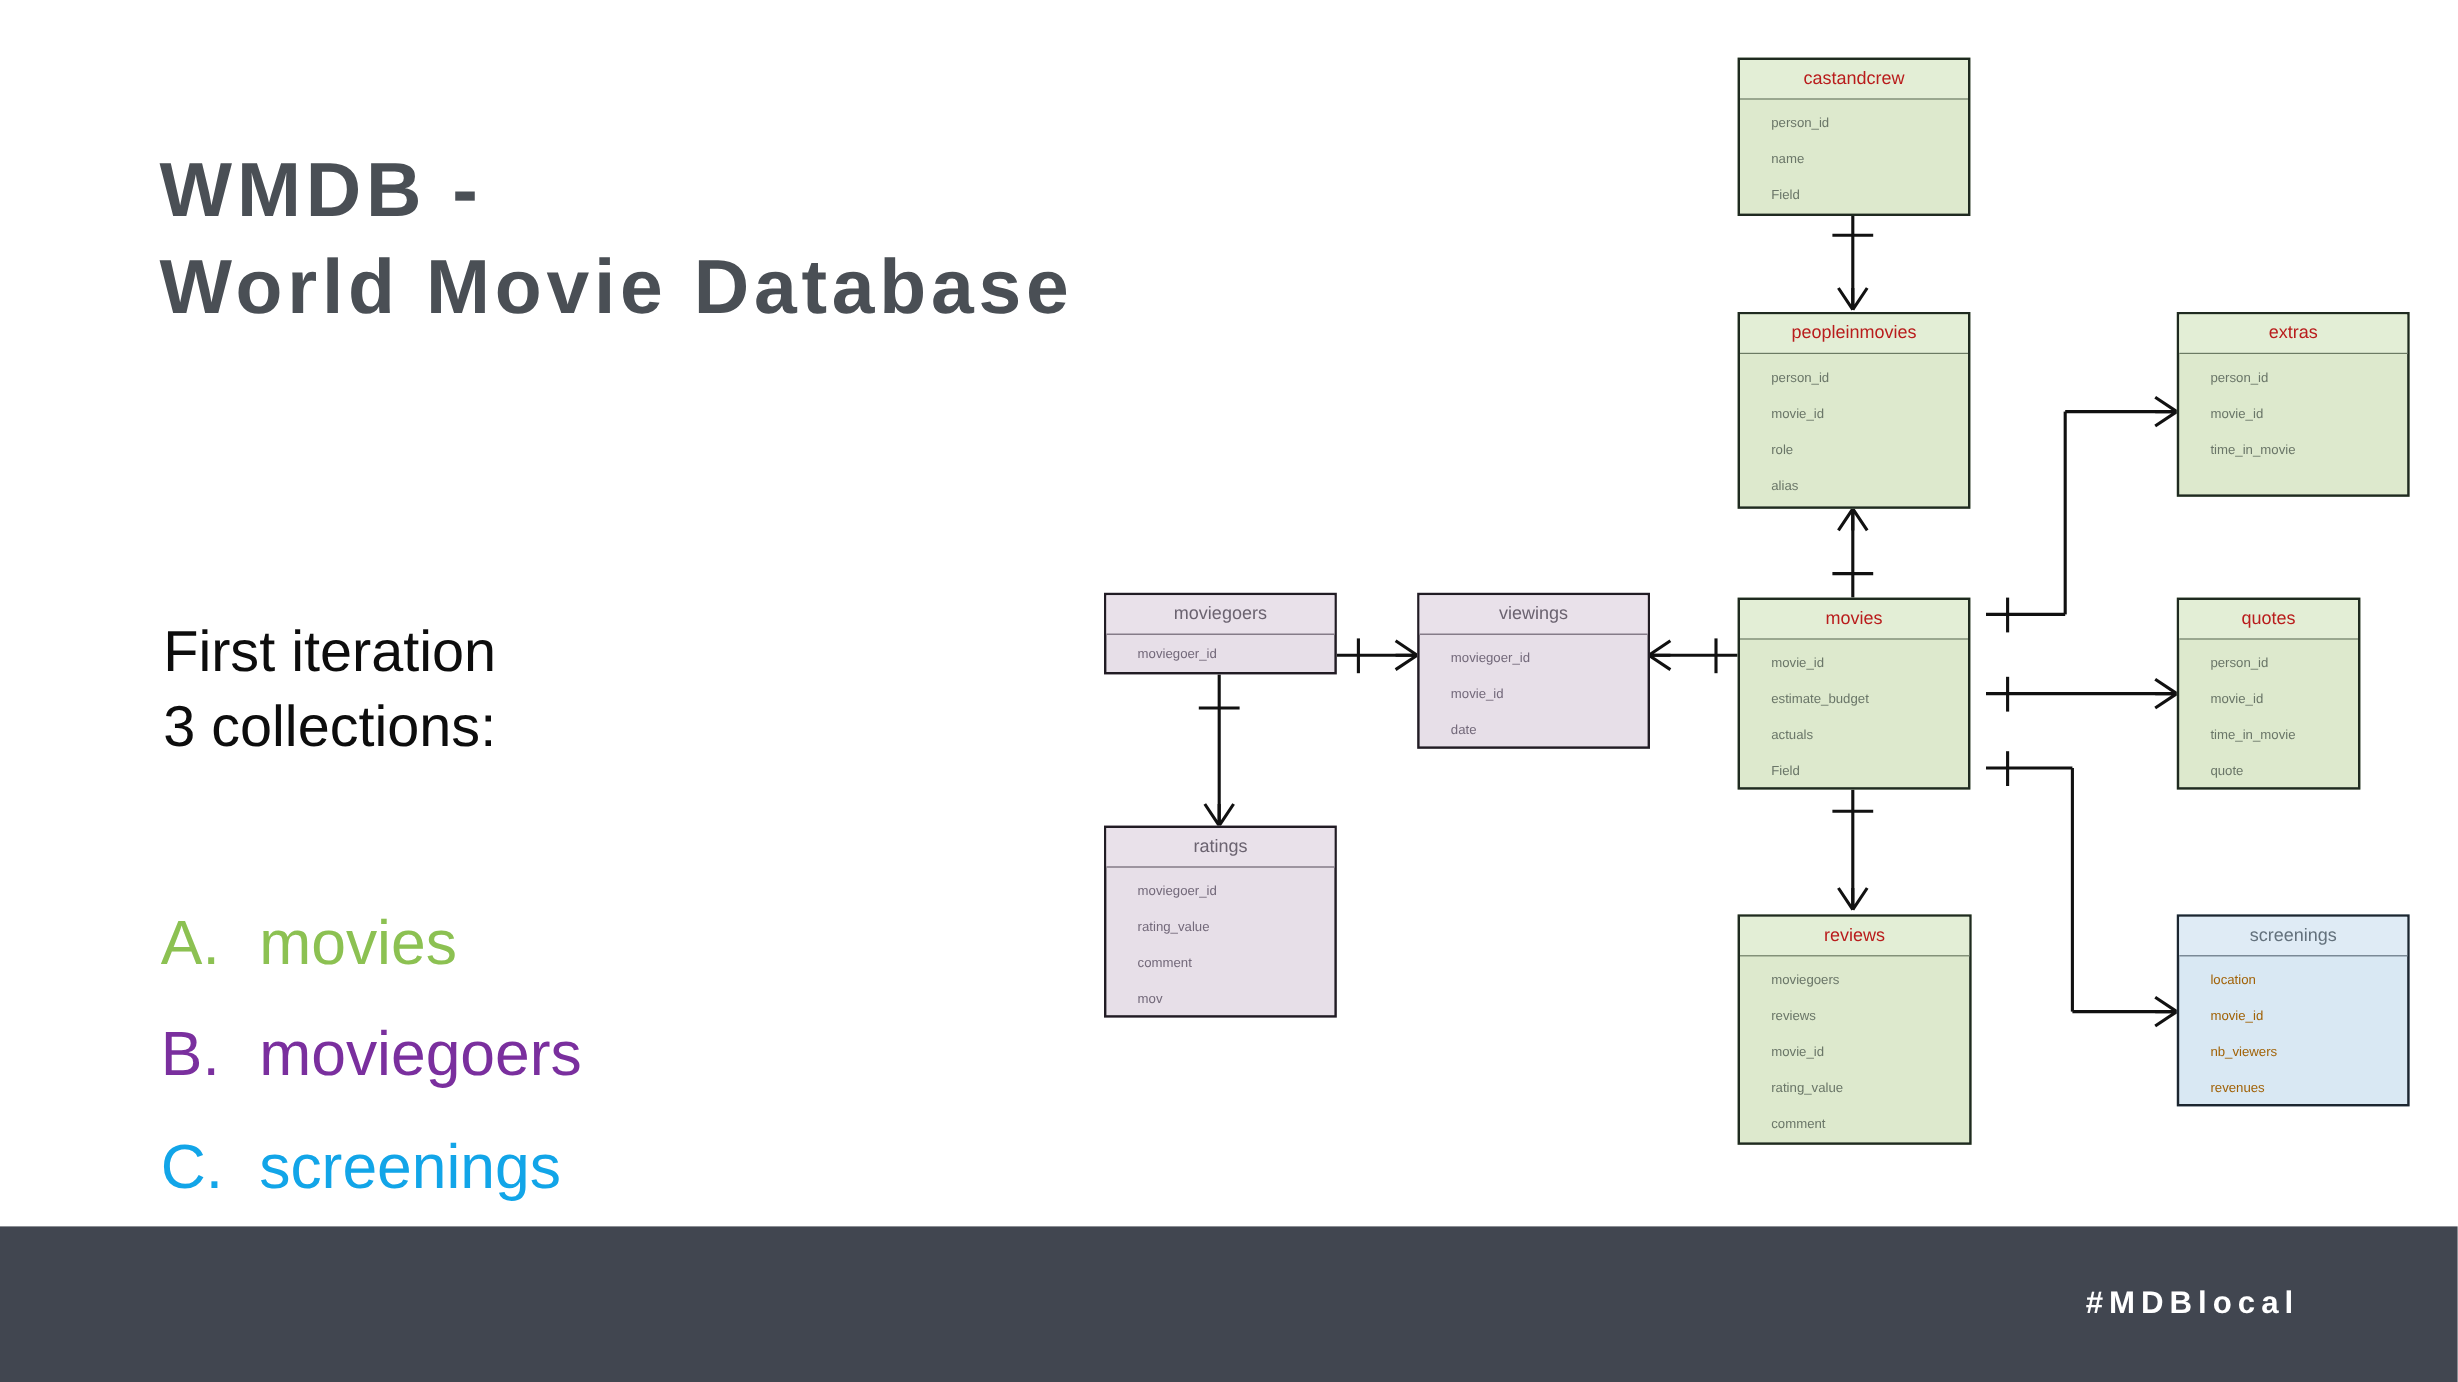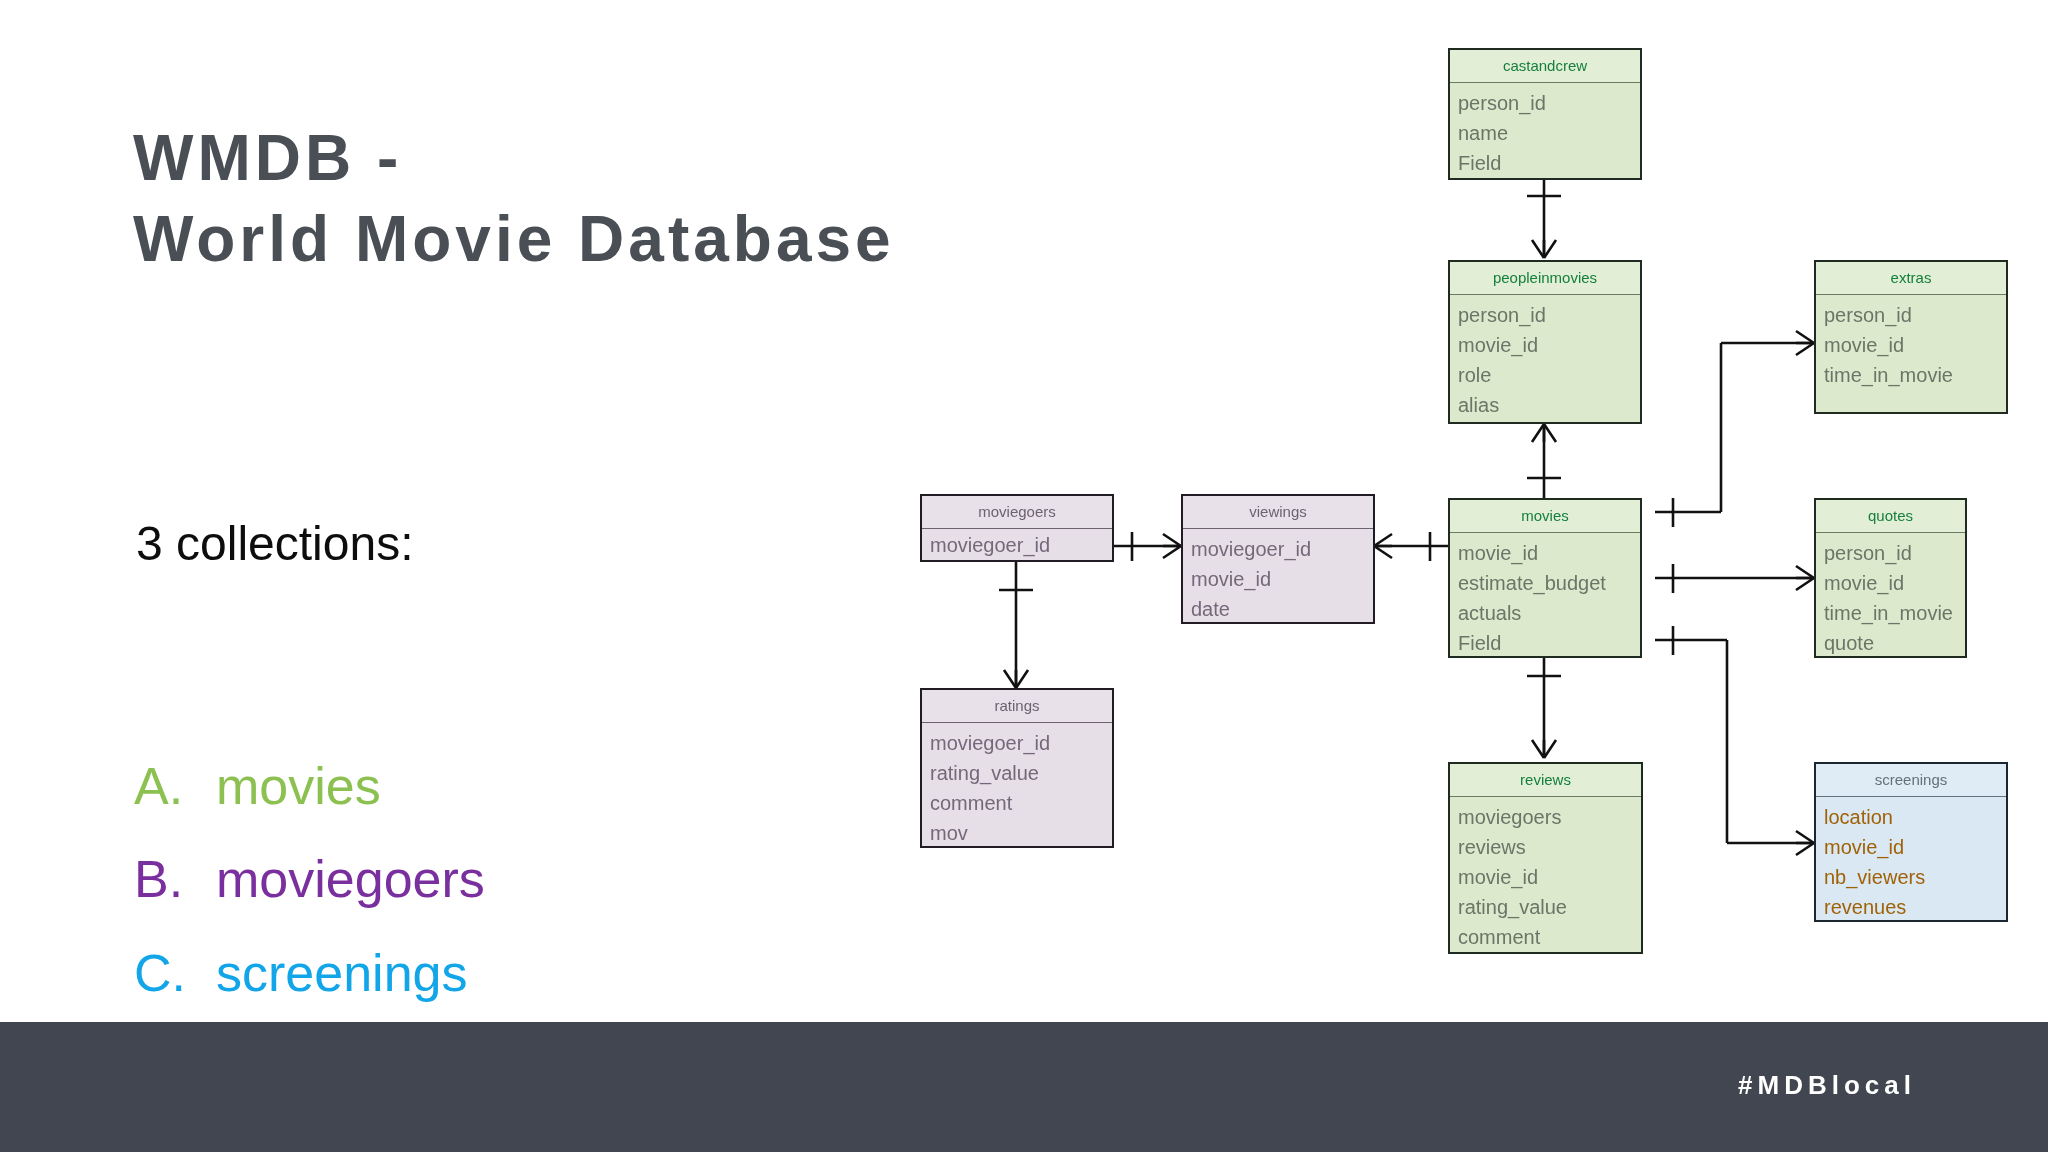--- a/index.html
+++ b/index.html
@@ -57,26 +57,26 @@
     z-index:2;
   }
   .entity .ent-title{
     height:32px;line-height:32px;text-align:center;
     border-bottom:1px solid #5d6b5a;
     color:#5f6e63;font-size:15px;
   }
   .entity .ent-fields{padding:5px 0 6px 0;}
   .entity .ent-field{
     height:30px;line-height:30px;
-    padding-left:8px;color:#6e7b72;font-size:20px;
+    padding-left:26px;color:#6e7b72;font-size:11px;
     white-space:nowrap;overflow:hidden;
   }
 
   .green{background:#dde9cd;border-color:#1f2a20;}
-  .green .ent-title{background:#e3eed6;border-bottom-color:#6b7a63;color:#15803d;}
+  .green .ent-title{background:#e3eed6;border-bottom-color:#6b7a63;color:#b91c1c;}
   .green .ent-field{color:#6a7668;}
 
   .purple{background:#e7dfe8;border-color:#211c24;}
   .purple .ent-title{background:#e9e1ea;border-bottom-color:#6d6370;color:#6b6370;}
   .purple .ent-field{color:#73697a;}
 
   .blue{background:#d9e8f3;border-color:#1c2630;}
   .blue .ent-title{background:#dfebf5;border-bottom-color:#62727f;color:#63717c;}
   .blue .ent-field{color:#a16207;}
 </style>
@@ -84,20 +84,21 @@
 <body>
 
 <div class="slide">
 
   <div class="title">
     <span class="title-line">WMDB -</span>
     <span class="title-line">World Movie Database</span>
   </div>
 
   <div class="lead">
+    <span class="lead-line">First iteration</span>
     <span class="lead-line">3 collections:</span>
   </div>
 
   <div class="list">
     <div class="list-item" style="color:#8cc152;">
       <span class="list-marker">A.</span>
       <span class="list-label">movies</span>
     </div>
     <div class="list-item" style="color:#7a2f9e;">
       <span class="list-marker">B.</span>

